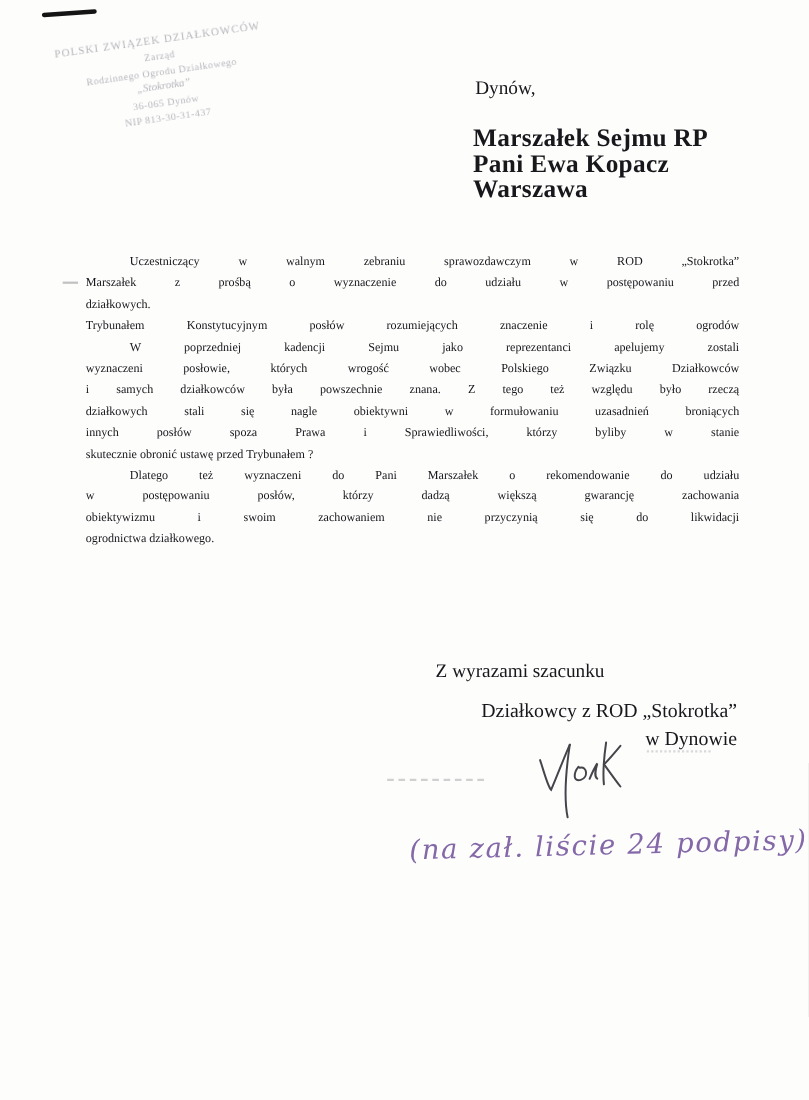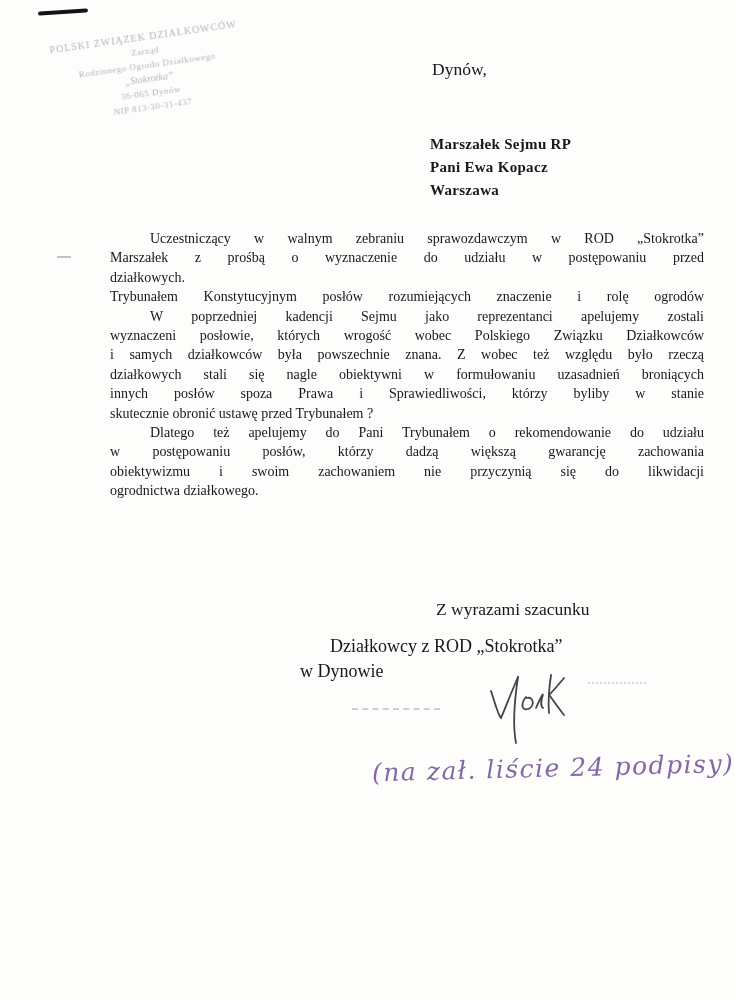--- a/index.html
+++ b/index.html
@@ -33,38 +33,37 @@
     text-align: center;
     filter: blur(0.4px);
     line-height: 14px;
     font-family: "Liberation Serif", serif;
   }
   .stamp .s1 { font-size: 10px; letter-spacing: 1px; }
   .stamp .s2, .stamp .s3, .stamp .s5, .stamp .s6 { font-size: 9px; letter-spacing: 0.5px; }
   .stamp .s4 { font-size: 10px; font-style: italic; }
   .dateline {
     position: absolute;
-    left: 432px; top: 59px;
+    left: 432px; top: 69px;
     font-size: 17.5px;
   }
   .recipient {
     position: absolute;
-    left: 430px; top: 133px;
+    left: 430px; top: 114px;
     font-weight: bold;
-    font-size: 15px;
+    font-size: 23px;
     line-height: 23px;
     letter-spacing: 0.3px;
   }
   .body-text {
     position: absolute;
     left: 78px; top: 229px;
     width: 594px;
-    font-size: 14px;
+    font-size: 11px;
     line-height: 19.4px;
-    margin-left: 32px;
   }
   .body-text .line {
     text-align: justify;
     text-align-last: justify;
     text-justify: inter-word;
     white-space: normal;
   }
   .body-text .line.indent { padding-left: 40px; }
   .body-text .line.last { text-align-last: left; }
   .artifact {
@@ -77,28 +76,28 @@
     background: none;
     border-top: 2px dashed rgba(140,140,145,0.4);
   }
   .artifact.dots2 {
     left: 588px; top: 682px; width: 58px; height: 0;
     background: none;
     border-top: 2px dotted rgba(150,150,155,0.35);
   }
   .salutation {
     position: absolute;
-    left: 436px; top: 599px;
+    left: 396px; top: 599px;
     font-size: 17.5px;
   }
   .signatory {
     position: absolute;
     left: 330px; top: 636px;
     width: 340px;
-    text-align: left;
+    text-align: right;
     font-size: 18px;
   }
   .signatory .line2 {
     margin-top: 4px;
     margin-left: -30px;
     font-size: 18px;
   }
   .signature-wrap {
     position: absolute;
     left: 485px; top: 663px;
@@ -141,26 +140,26 @@
   </div>
 
   <div class="body-text">
     <div class="line indent">Uczestniczący w walnym zebraniu sprawozdawczym w ROD „Stokrotka”</div>
     <div class="line">Marszałek z prośbą o wyznaczenie do udziału w postępowaniu przed</div>
     <div class="line last">działkowych.</div>
     <div class="line">Trybunałem Konstytucyjnym posłów rozumiejących znaczenie i rolę ogrodów</div>
 
     <div class="line indent">W poprzedniej kadencji Sejmu jako reprezentanci apelujemy zostali</div>
     <div class="line">wyznaczeni posłowie, których wrogość wobec Polskiego Związku Działkowców</div>
-    <div class="line">i samych działkowców była powszechnie znana. Z wobec też względu było rzeczą</div>
+    <div class="line">i samych działkowców była powszechnie znana. Z tego też względu było rzeczą</div>
     <div class="line">działkowych stali się nagle obiektywni w formułowaniu uzasadnień broniących</div>
     <div class="line">innych posłów spoza Prawa i Sprawiedliwości, którzy byliby w stanie</div>
     <div class="line last">skutecznie obronić ustawę przed Trybunałem ?</div>
 
-    <div class="line indent">Dlatego też apelujemy do Pani Trybunałem o rekomendowanie do udziału</div>
+    <div class="line indent">Dlatego też wyznaczeni do Pani Marszałek o rekomendowanie do udziału</div>
     <div class="line">w postępowaniu posłów, którzy dadzą większą gwarancję zachowania</div>
     <div class="line">obiektywizmu i swoim zachowaniem nie przyczynią się do likwidacji</div>
     <div class="line last">ogrodnictwa działkowego.</div>
   </div>
 
   <div class="artifact dash1"></div>
 
   <div class="salutation">Z wyrazami szacunku</div>
 
   <div class="signatory">

